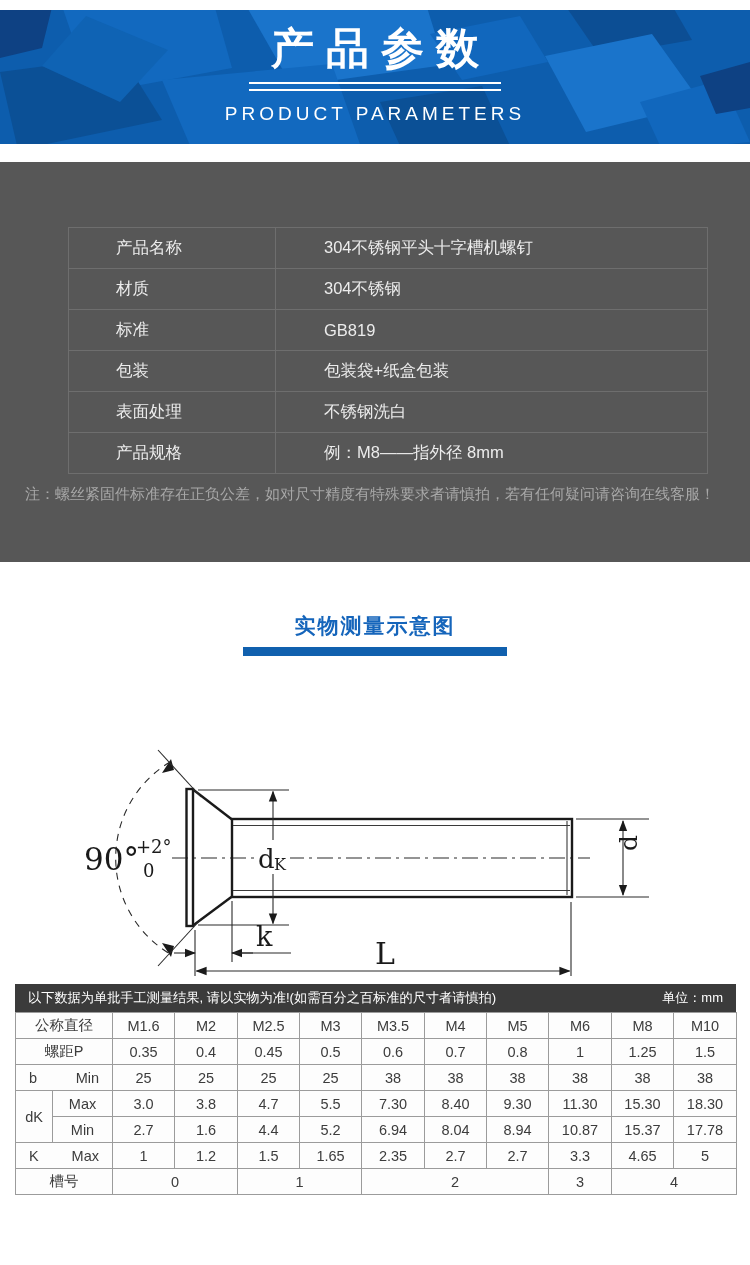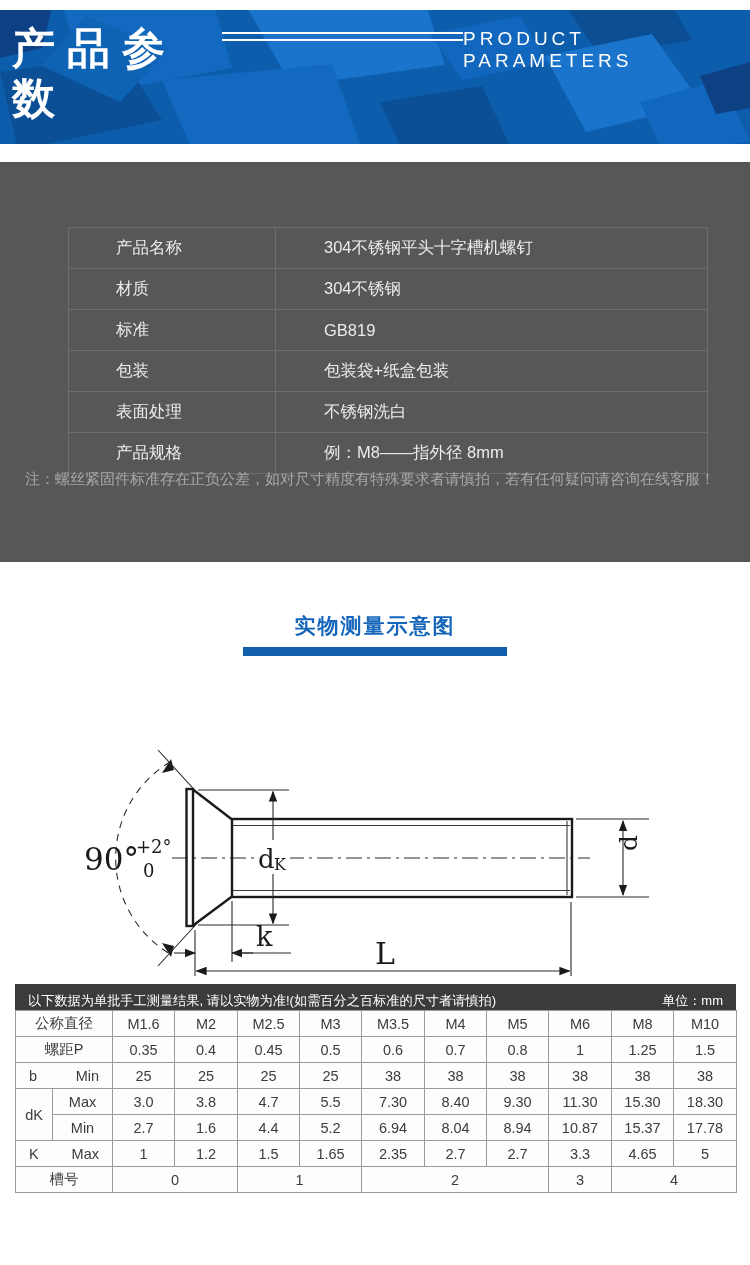--- a/index.html
+++ b/index.html
@@ -2,52 +2,52 @@
 <html><head>
 <meta charset="utf-8">
 <style>
   html,body{margin:0;padding:0;background:#fff;}
   .page{position:relative;width:750px;height:1265px;background:#ffffff;overflow:hidden;
         font-family:"Liberation Sans", sans-serif;}
 
   
   .banner{position:absolute;top:10px;left:0;width:750px;height:134px;overflow:hidden;}
   .banner-bg{position:absolute;top:0;left:0;}
-  .banner-content{position:relative;width:100%;height:100%;display:flex;flex-direction:row;
-                  align-items:flex-start;padding-top:13px;box-sizing:border-box;}
+  .banner-content{position:relative;width:100%;height:100%;display:flex;flex-direction:column;
+                  align-items:center;padding-top:13px;box-sizing:border-box;}
   .banner-title{color:#fff;font-size:43px;font-weight:900;letter-spacing:12px;padding-left:12px;line-height:50px;}
   .banner-lines{width:252px;margin-top:9px;}
   .bl{height:2px;background:#fff;}
   .bl + .bl{margin-top:5px;}
-  .banner-subtitle{color:#fff;font-size:19px;letter-spacing:4px;margin-top:5px;font-weight:400;}
+  .banner-subtitle{color:#fff;font-size:19px;letter-spacing:4px;margin-top:12px;font-weight:400;}
 
   
   .dark-section{position:absolute;top:162px;left:0;width:750px;height:400px;background:#575757;}
   .ptable{position:absolute;top:65px;left:55px;width:640px;border-collapse:collapse;table-layout:fixed;margin-left:13px;}
   .ptable td{border:1px solid #6e6e6e;height:38px;color:#ececec;font-size:16.5px;vertical-align:middle;}
   .ptable td.pl{width:158px;padding-left:47px;}
   .ptable td.pv{padding-left:48px;}
-  .note{position:absolute;top:307px;left:25px;width:710px;color:#a8a8a8;font-size:15px;line-height:20px;}
+  .note{position:absolute;top:322px;left:25px;width:710px;color:#a8a8a8;font-size:15px;line-height:20px;}
 
   
   .sec-title-wrap{position:absolute;top:612px;left:0;width:750px;text-align:center;}
   .sec-title{font-size:21px;font-weight:bold;color:#1565bb;letter-spacing:2px;}
   .sec-bar{width:264px;height:9px;background:#1060ae;margin:7px auto 0 auto;}
 
   
   .drawing{position:absolute;top:712px;left:0;}
   .drawing .outline{stroke:#1a1a1a;stroke-width:2.4;fill:none;}
   .drawing .thin{stroke:#2a2a2a;stroke-width:1.1;fill:none;}
   .drawing .inner{stroke:#3a3a3a;stroke-width:1.1;fill:none;}
   .drawing text{fill:#1a1a1a;font-family:"DejaVu Serif", serif;}
 
   
   .spec{position:absolute;top:984px;left:15px;width:721px;}
-  .spec-header{height:26px;background:#3b3b3b;color:#fff;display:flex;
-               justify-content:space-between;padding:8px 13px;box-sizing:border-box;}
+  .spec-header{height:26px;background:#3b3b3b;color:#fff;display:flex;align-items:center;
+               justify-content:space-between;padding:14px 13px;box-sizing:border-box;}
   .spec-header .hn{font-size:13.2px;}
   .spec-header .hu{font-size:13px;}
   .stable{width:721px;border-collapse:collapse;table-layout:fixed;background:#fdfdfd;}
   .stable td{border:1px solid #9b9b9b;height:25px;text-align:center;color:#3c3c3c;
              font-size:14.5px;padding:0;vertical-align:middle;}
   .stable td.splitcell{padding:0 13px;}
   .stable td.splitcell .flex{display:flex;justify-content:space-between;align-items:center;}
 </style>
 </head>
 <body>

